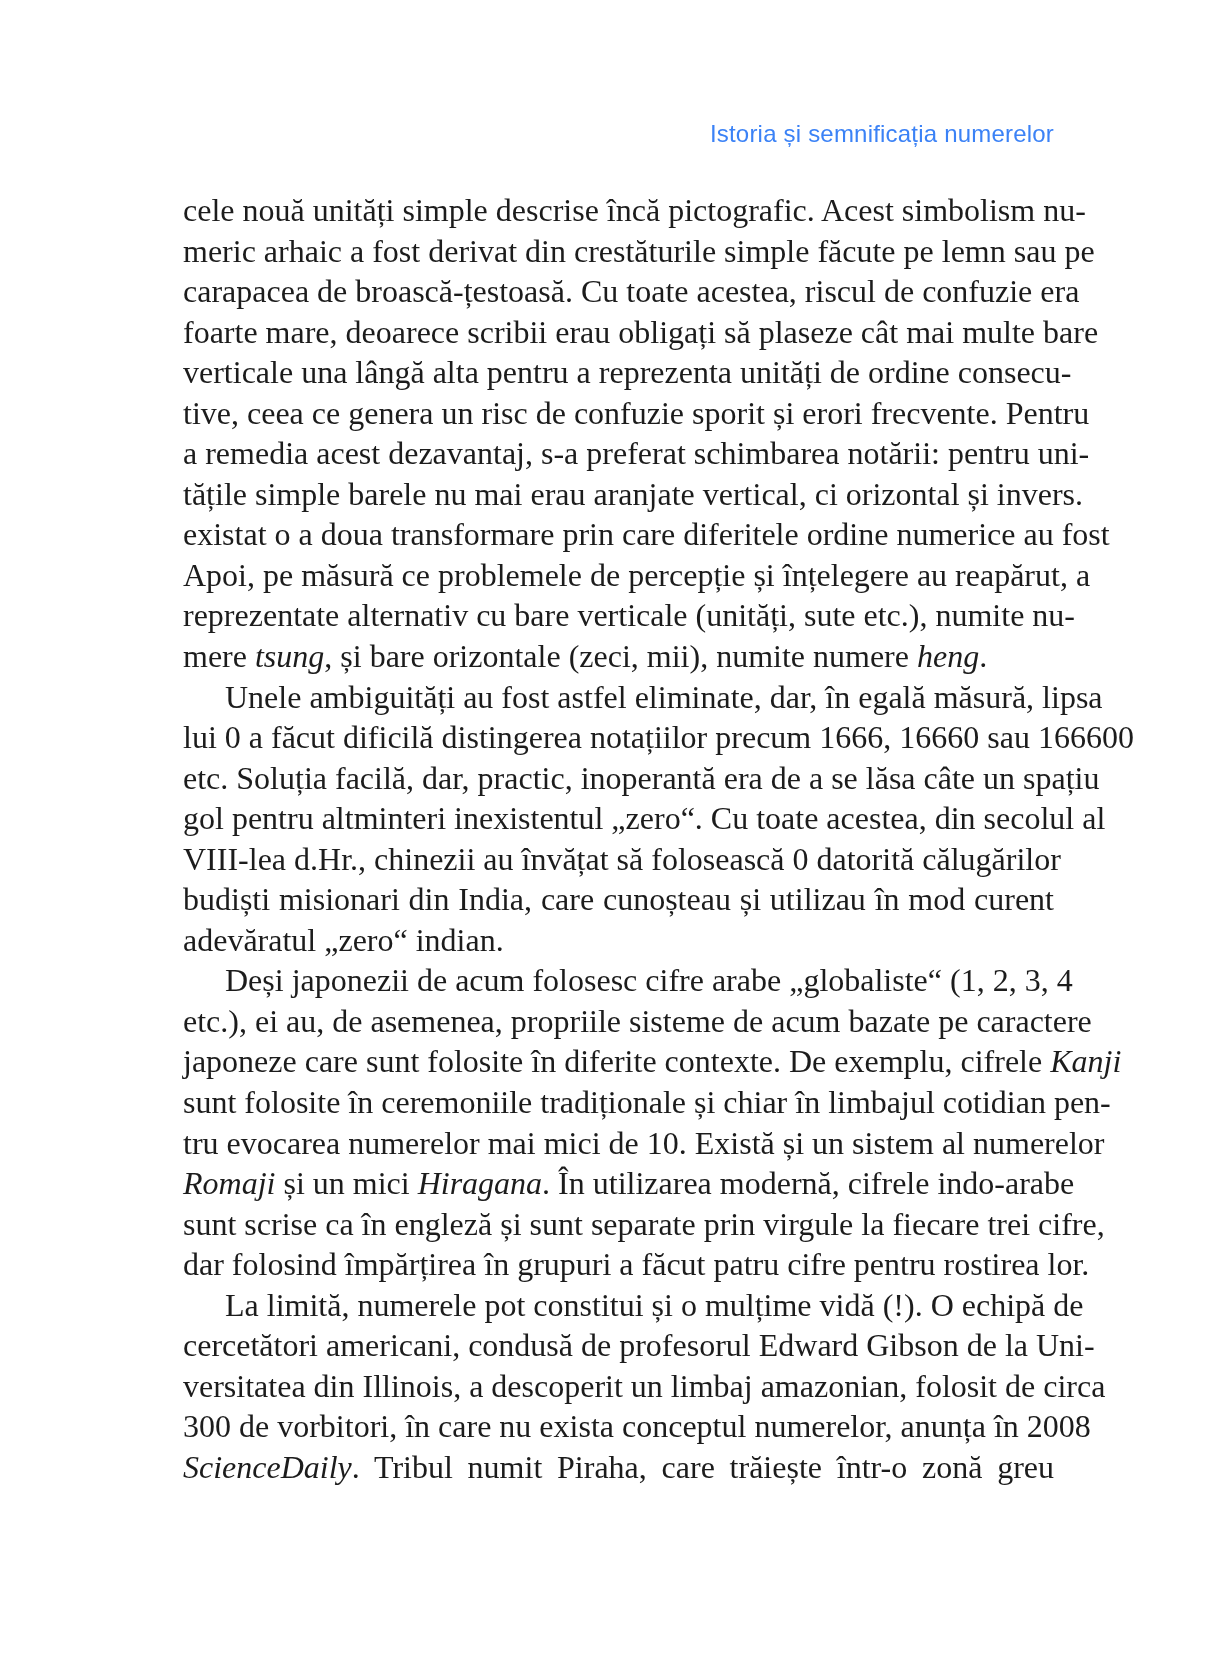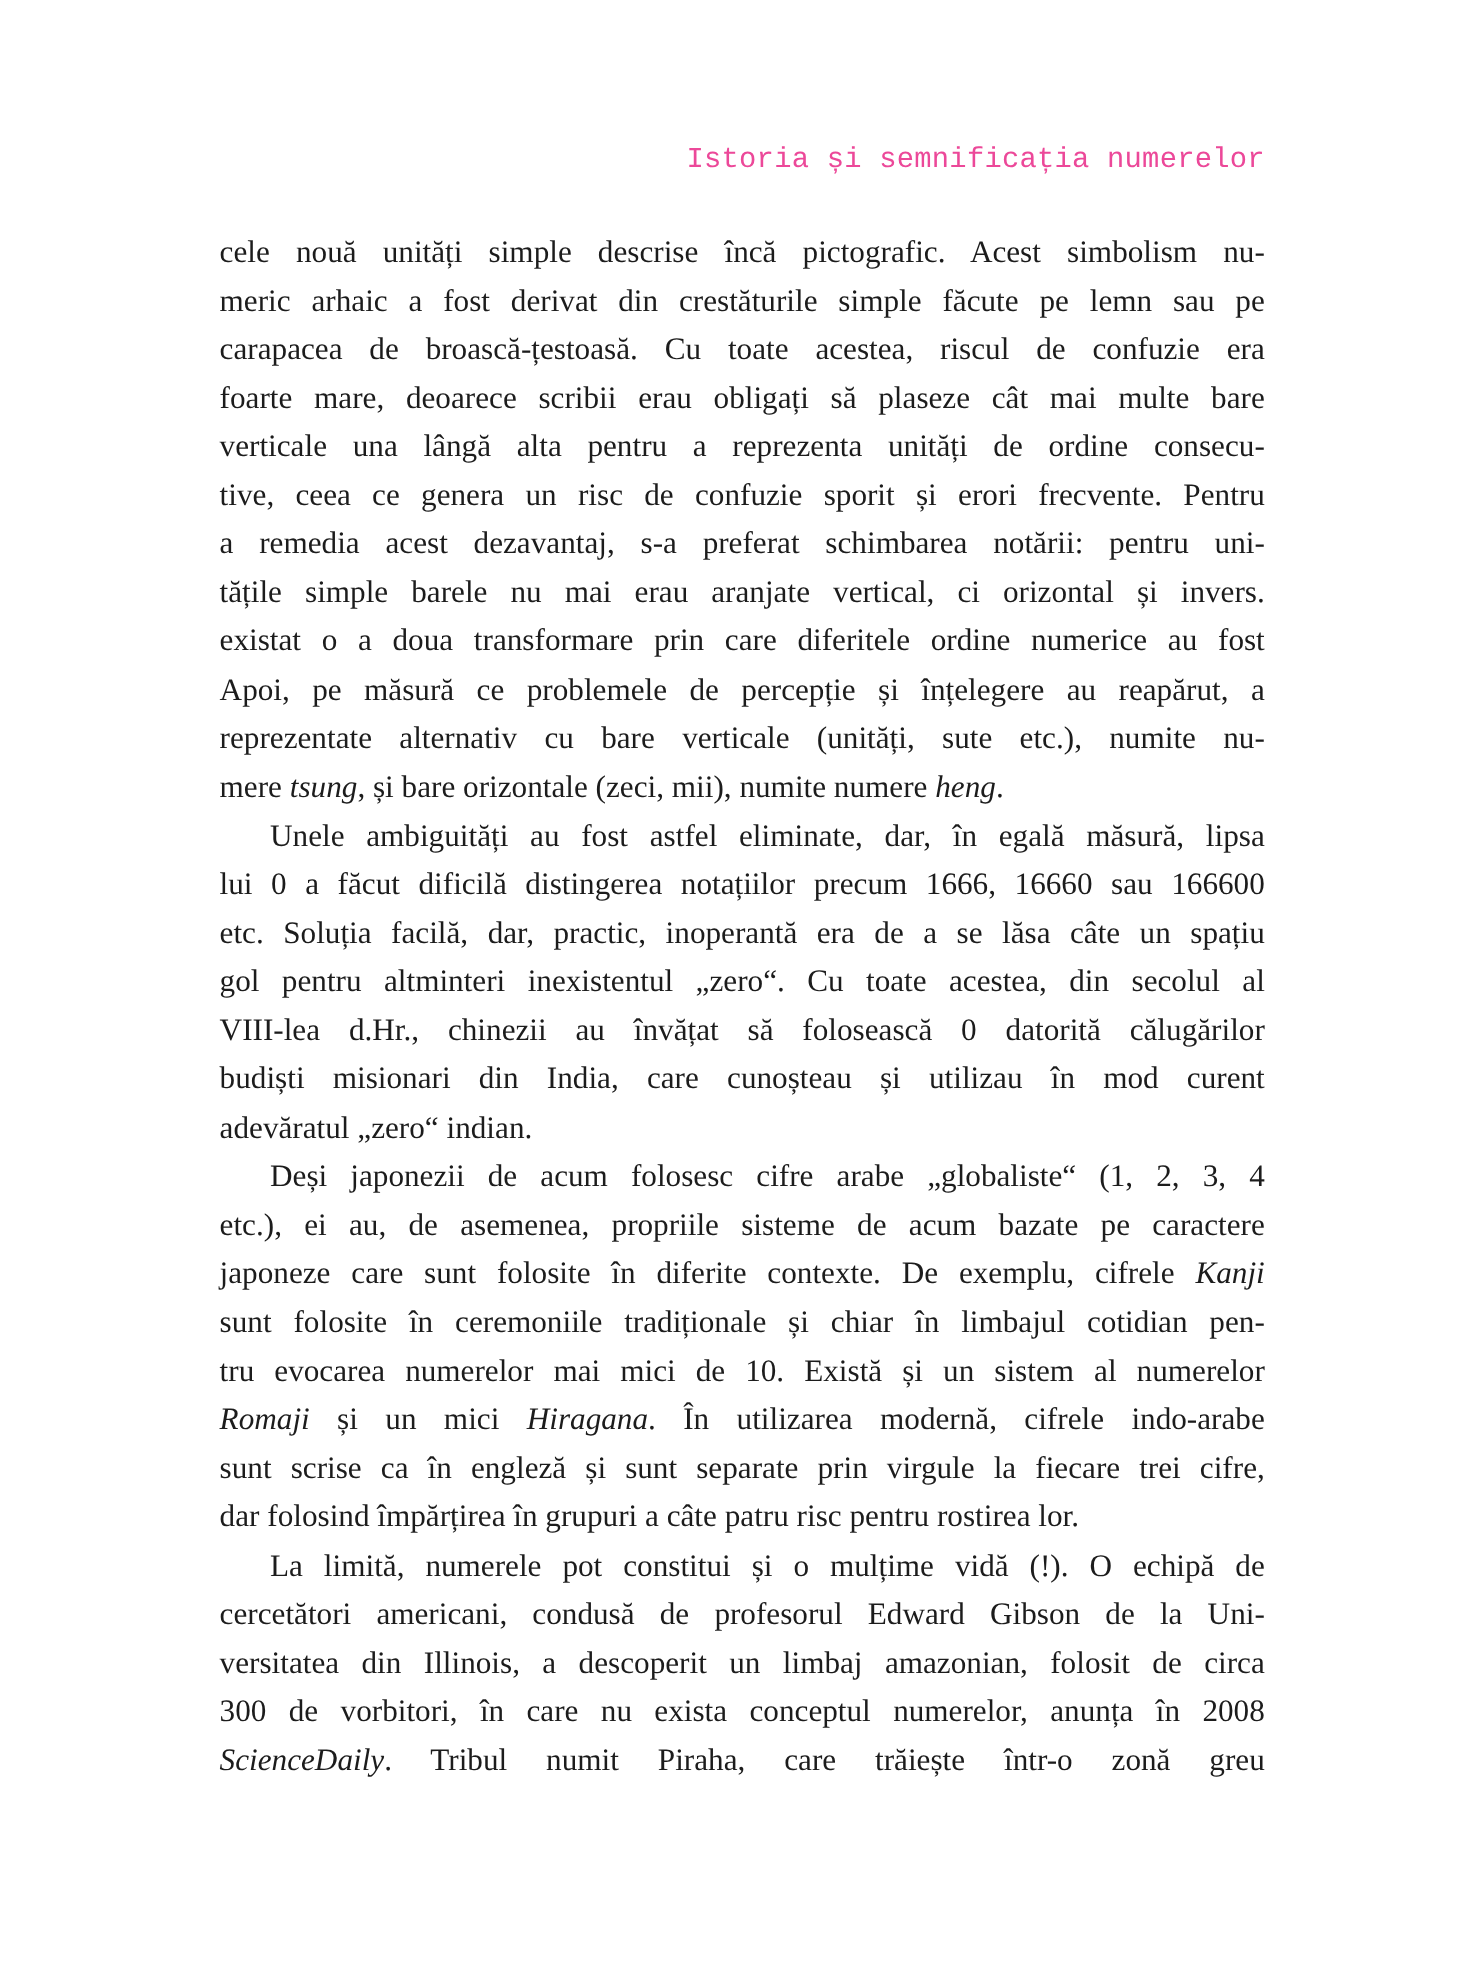--- a/index.html
+++ b/index.html
@@ -25,21 +25,21 @@
     line-height: 28px;
     color: #3e3e3e;
     letter-spacing: 0.2px;
   }
 
   .body-text {
     position: absolute;
     left: 183px;
     top: 190px;
     width: 871px;
-    font-size: 26px;
+    font-size: 32px;
     line-height: 40.55px;
     color: #1c1c1c;
   }
 
   .line {
     text-align: justify;
     text-align-last: justify;
     white-space: nowrap;
   }
   .line.last {
@@ -60,21 +60,21 @@
     text-align: center;
     font-size: 27px;
     line-height: 34px;
     color: #1c1c1c;
   }
 </style>
 </head>
 <body>
 
 <div class="page" style="background: rgb(255, 255, 255);">
-  <div class="running-header" style="color: #ec4899; font-family: Liberation Mono, monospace;">Istoria și semnificația numerelor</div>
+  <div class="running-header" style="color: #3b82f6;">Istoria și semnificația numerelor</div>
 
   <div class="body-text" style="color: rgb(28, 28, 28);">
       <div class="line"><span>cele nouă unități simple descrise încă pictografic. Acest simbolism nu-</span></div>
       <div class="line"><span>meric arhaic a fost derivat din crestăturile simple făcute pe lemn sau pe</span></div>
       <div class="line"><span>carapacea de broască-țestoasă. Cu toate acestea, riscul de confuzie era</span></div>
       <div class="line"><span>foarte mare, deoarece scribii erau obligați să plaseze cât mai multe bare</span></div>
       <div class="line"><span>verticale una lângă alta pentru a reprezenta unități de ordine consecu-</span></div>
       <div class="line"><span>tive, ceea ce genera un risc de confuzie sporit și erori frecvente. Pentru</span></div>
       <div class="line"><span>a remedia acest dezavantaj, s-a preferat schimbarea notării: pentru uni-</span></div>
       <div class="line"><span>tățile simple barele nu mai erau aranjate vertical, ci orizontal și invers.</span></div>
@@ -89,21 +89,21 @@
       <div class="line"><span>VIII-lea d.Hr., chinezii au învățat să folosească 0 datorită călugărilor</span></div>
       <div class="line"><span>budiști misionari din India, care cunoșteau și utilizau în mod curent</span></div>
       <div class="line last"><span>adevăratul „zero“ indian.</span></div>
       <div class="line indent"><span>Deși japonezii de acum folosesc cifre arabe „globaliste“ (1, 2, 3, 4</span></div>
       <div class="line"><span>etc.), ei au, de asemenea, propriile sisteme de acum bazate pe caractere</span></div>
       <div class="line"><span>japoneze care sunt folosite în diferite contexte. De exemplu, cifrele </span><i>Kanji</i></div>
       <div class="line"><span>sunt folosite în ceremoniile tradiționale și chiar în limbajul cotidian pen-</span></div>
       <div class="line"><span>tru evocarea numerelor mai mici de 10. Există și un sistem al numerelor</span></div>
       <div class="line"><i>Romaji</i><span> și un mici </span><i>Hiragana</i><span>. În utilizarea modernă, cifrele indo-arabe</span></div>
       <div class="line"><span>sunt scrise ca în engleză și sunt separate prin virgule la fiecare trei cifre,</span></div>
-      <div class="line last"><span>dar folosind împărțirea în grupuri a câte patru risc pentru rostirea lor.</span></div>
+      <div class="line last"><span>dar folosind împărțirea în grupuri a făcut patru cifre pentru rostirea lor.</span></div>
       <div class="line indent"><span>La limită, numerele pot constitui și o mulțime vidă (!). O echipă de</span></div>
       <div class="line"><span>cercetători americani, condusă de profesorul Edward Gibson de la Uni-</span></div>
       <div class="line"><span>versitatea din Illinois, a descoperit un limbaj amazonian, folosit de circa</span></div>
       <div class="line"><span>300 de vorbitori, în care nu exista conceptul numerelor, anunța în 2008</span></div>
       <div class="line"><i>ScienceDaily</i><span>. Tribul numit Piraha, care trăiește într-o zonă greu</span></div>
     </div>
 
 </div>
 
 </body></html>

